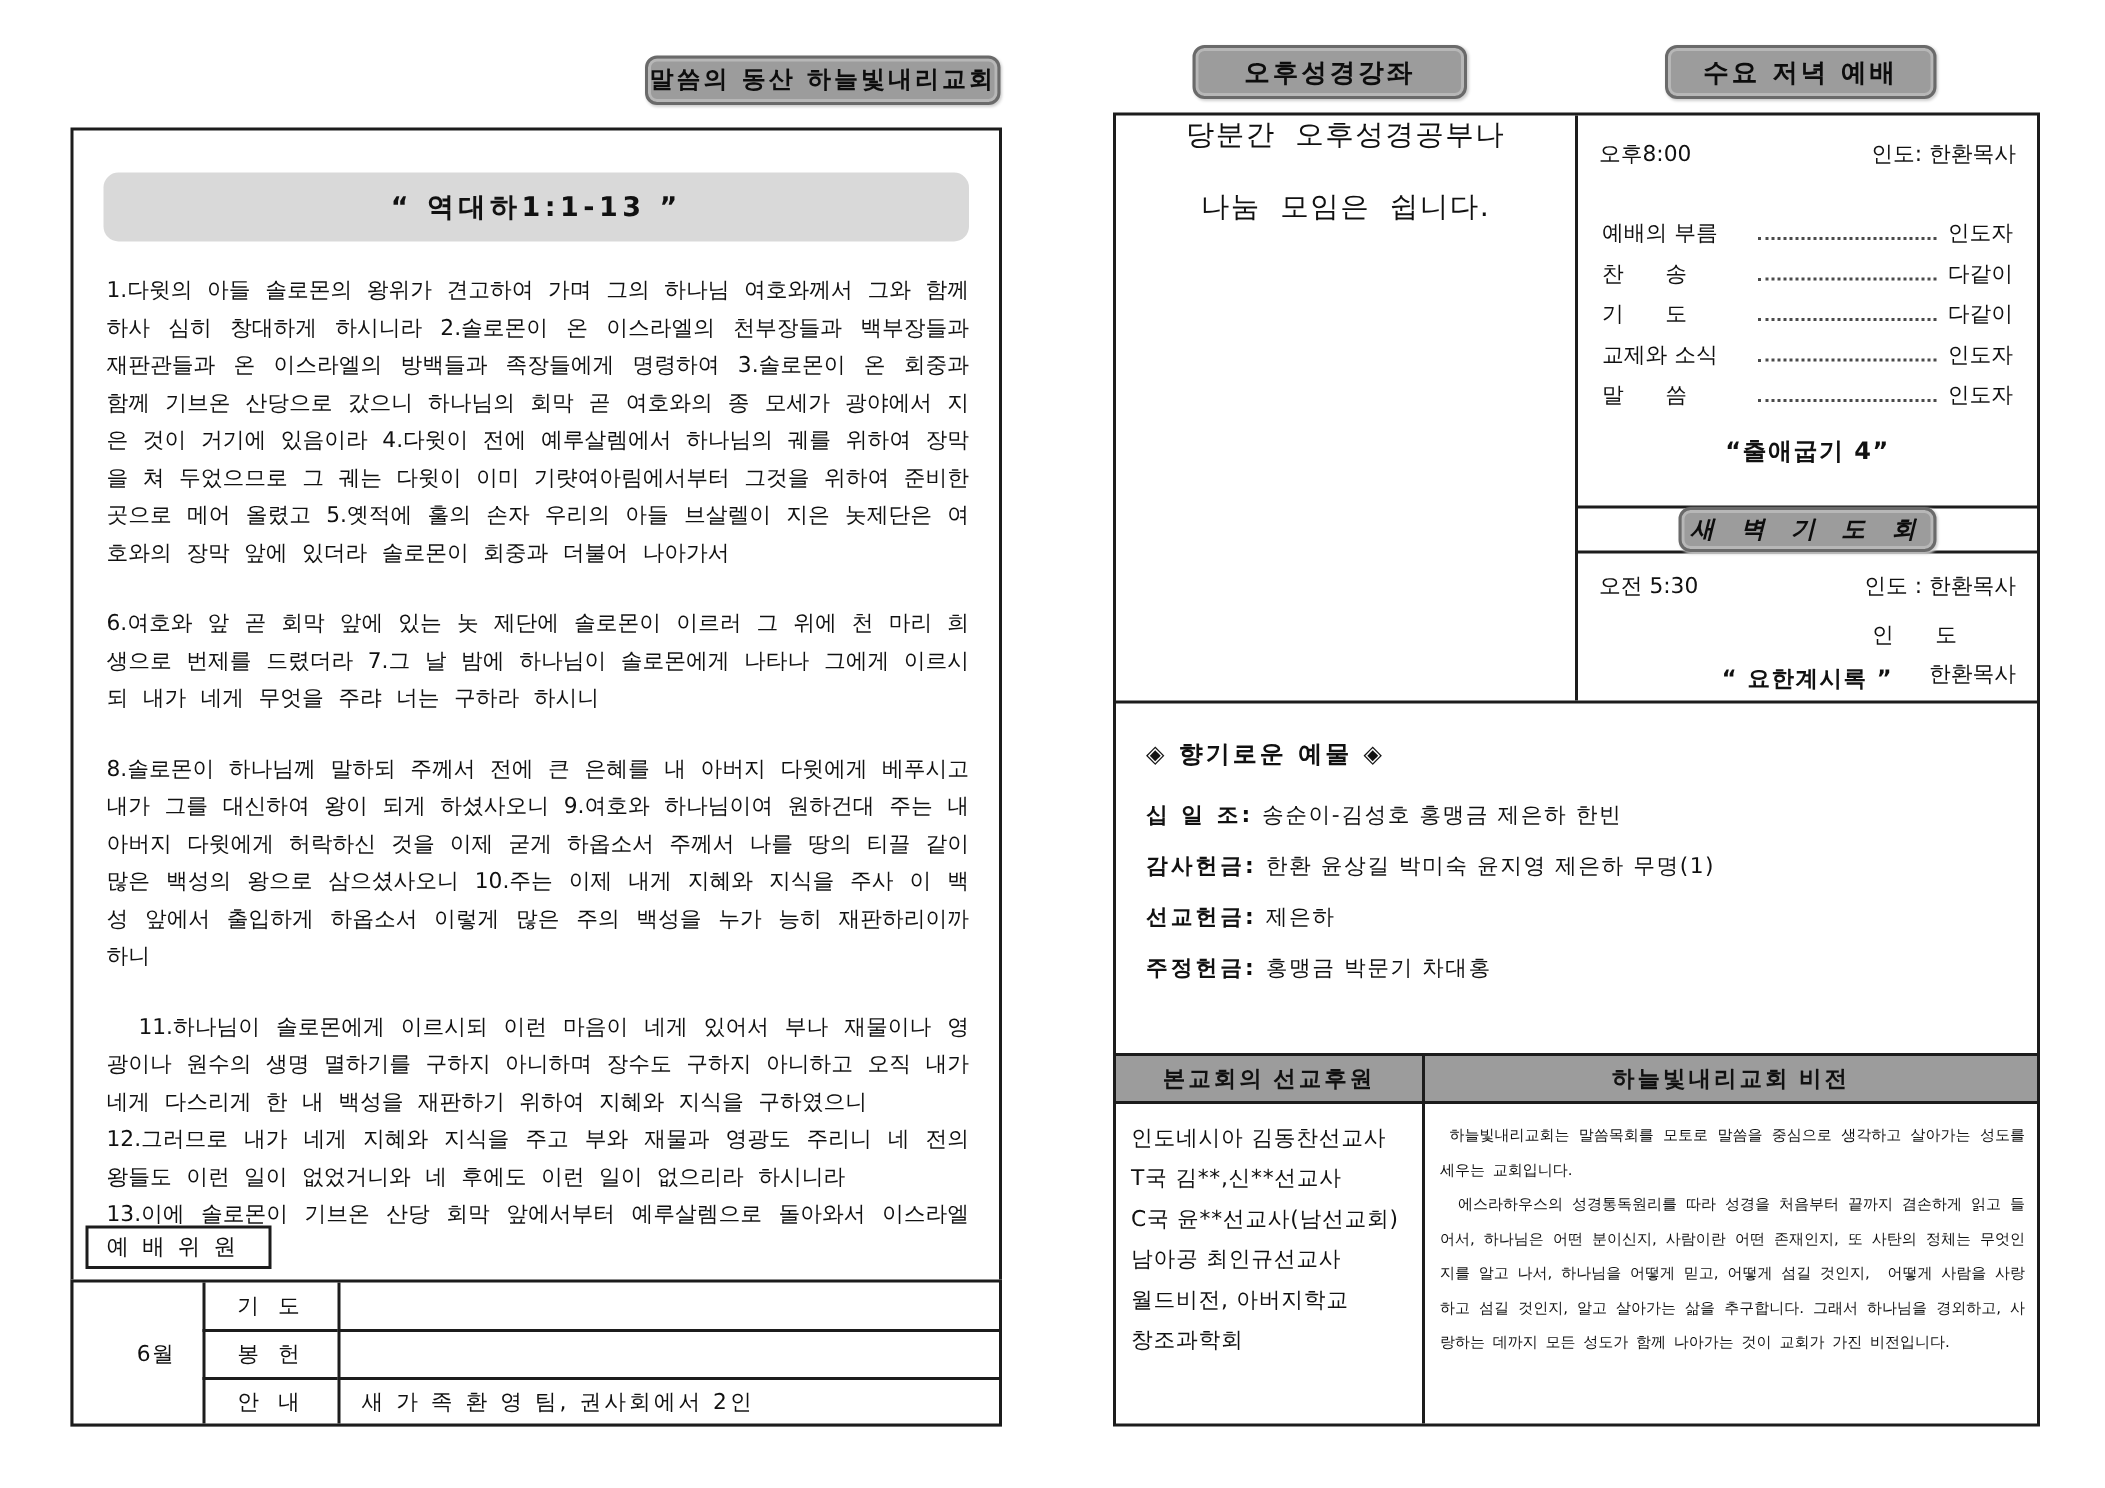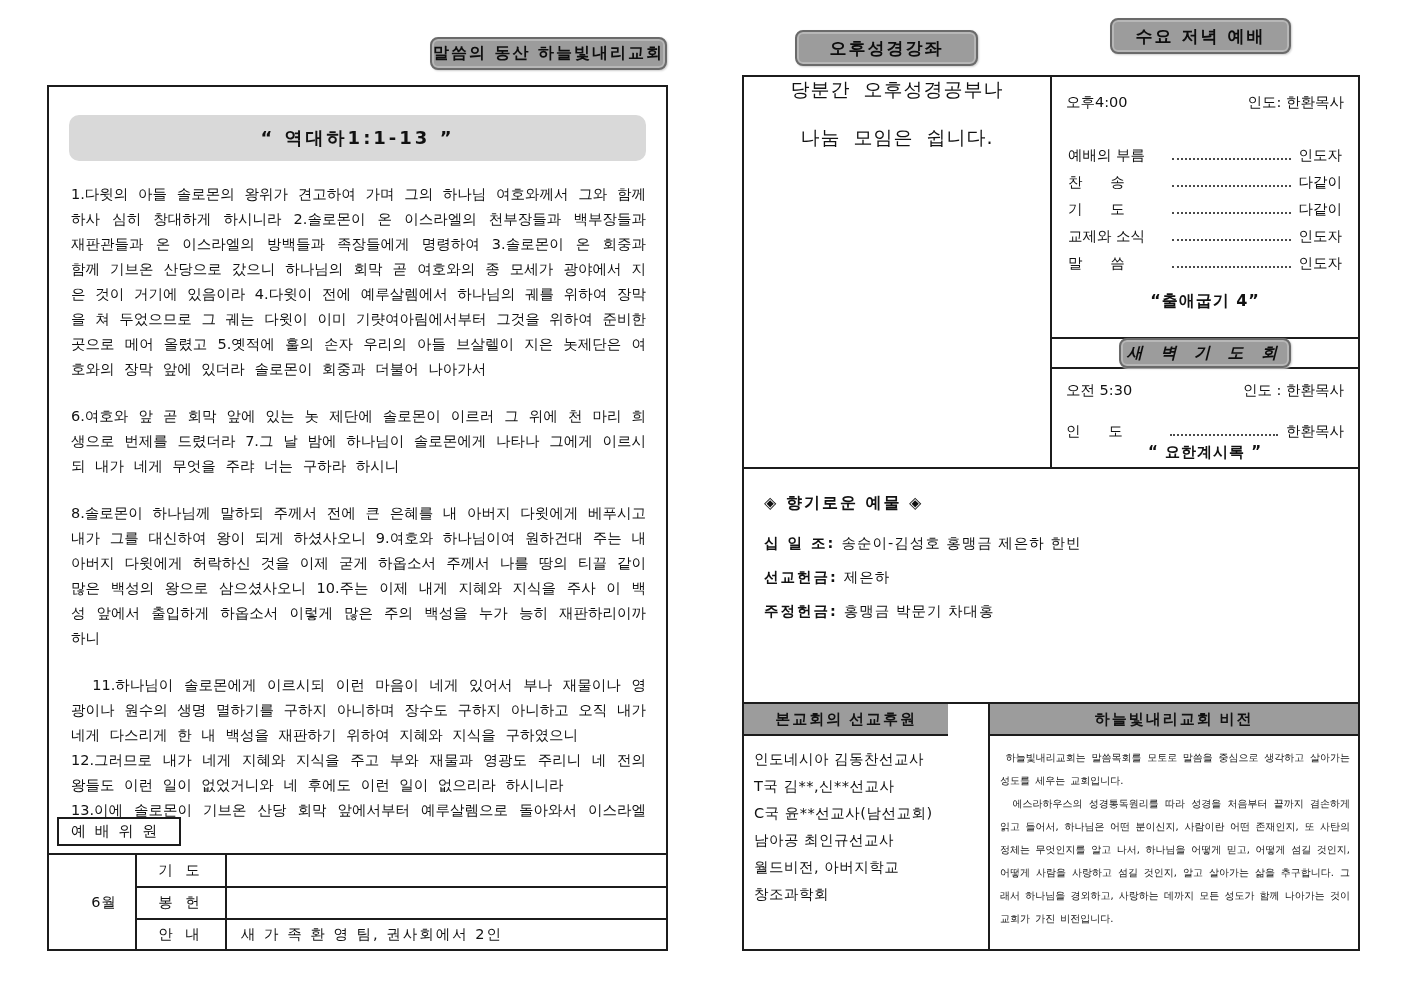--- a/index.html
+++ b/index.html
@@ -64,34 +64,34 @@
   .dawn-part { flex:1; padding:12px 14px 0 14px; }
   .dawn-part .sermon { margin-top:2px; font-size:15px; }
 
   .offering-section { position:absolute; left:0; top:390px; right:0; height:235px; border-top:2px solid #1c1c1c; padding:24px 4px 0 20px; }
   .offering-title { font-weight:bold; font-size:16px; letter-spacing:2px; margin-bottom:20px; }
   .offering-line { font-size:14.5px; margin-bottom:15px; letter-spacing:1px; }
   .offering-line b { letter-spacing:2px; margin-right:6px; }
 
   .bottom-table { position:absolute; left:0; top:625px; right:0; bottom:0; border-top:2px solid #1c1c1c; display:grid; grid-template-columns:204px 1fr; grid-template-rows:32px 1fr; }
   .bt-head { background:#9c9c9c; border-bottom:2px solid #1c1c1c; display:flex; align-items:center; justify-content:center; font-weight:bold; font-size:15px; letter-spacing:2px;font-family:Liberation Serif, serif; }
-  .bt-head.right, .bt-body.right { border-left:2px solid #1c1c1c;margin-left:40px; }
+  .bt-head.right, .bt-body.right { border-left:2px solid #1c1c1c; }
   .bt-body { padding:10px 8px 0 10px; }
   .missions div { font-size:14.5px; line-height:27px; letter-spacing:0.5px; }
   .vision p { font-size:10px; line-height:23px; text-align:justify; white-space:pre-wrap; word-spacing:2px; }
 </style>
 </head>
 <body>
 
 <div class="canvas">
 
   <div class="badge" style="left:430px; top:37px; width:237px; height:33px; font-size:16px;">말씀의 동산  하늘빛내리교회</div>
 
   <div class="badge" style="left:795px; top:30px; width:183px; height:36px; font-size:17px;">오후성경강좌</div>
-  <div class="badge" style="left:1110px; top:18px; width:181px; height:36px; font-size:17px;text-align:center;">수요 저녁 예배</div>
+  <div class="badge" style="left:1110px; top:30px; width:181px; height:36px; font-size:17px;text-align:center;">수요 저녁 예배</div>
 
   <div class="page-left">
     <div class="title-bar">“  역대하1:1-13  ”</div>
 
     <div class="scripture">
       <p>1.다윗의 아들 솔로몬의 왕위가 견고하여 가며 그의 하나님 여호와께서 그와 함께 하사 심히 창대하게 하시니라 2.솔로몬이 온 이스라엘의 천부장들과 백부장들과 재판관들과 온 이스라엘의 방백들과 족장들에게 명령하여 3.솔로몬이 온 회중과 함께 기브온 산당으로 갔으니 하나님의 회막 곧 여호와의 종 모세가 광야에서 지은 것이 거기에 있음이라 4.다윗이 전에 예루살렘에서 하나님의 궤를 위하여 장막을 쳐 두었으므로 그 궤는 다윗이 이미 기럇여아림에서부터 그것을 위하여 준비한 곳으로 메어 올렸고 5.옛적에 훌의 손자 우리의 아들 브살렐이 지은 놋제단은 여호와의 장막 앞에 있더라 솔로몬이 회중과 더불어 나아가서</p>
       <p class="gap">6.여호와 앞 곧 회막 앞에 있는 놋 제단에 솔로몬이 이르러 그 위에 천 마리 희생으로 번제를 드렸더라 7.그 날 밤에 하나님이 솔로몬에게 나타나 그에게 이르시되 내가 네게 무엇을 주랴 너는 구하라 하시니</p>
       <p class="gap">8.솔로몬이 하나님께 말하되 주께서 전에 큰 은혜를 내 아버지 다윗에게 베푸시고 내가 그를 대신하여 왕이 되게 하셨사오니 9.여호와 하나님이여 원하건대 주는 내 아버지 다윗에게 허락하신 것을 이제 굳게 하옵소서 주께서 나를 땅의 티끌 같이 많은 백성의 왕으로 삼으셨사오니 10.주는 이제 내게 지혜와 지식을 주사 이 백성 앞에서 출입하게 하옵소서 이렇게 많은 주의 백성을 누가 능히 재판하리이까 하니</p>
       <p class="gap">  11.하나님이 솔로몬에게 이르시되 이런 마음이 네게 있어서 부나 재물이나 영광이나 원수의 생명 멸하기를 구하지 아니하며 장수도 구하지 아니하고 오직 내가 네게 다스리게 한 내 백성을 재판하기 위하여 지혜와 지식을 구하였으니</p>
       <p>12.그러므로 내가 네게 지혜와 지식을 주고 부와 재물과 영광도 주리니 네 전의 왕들도 이런 일이 없었거니와 네 후에도 이런 일이 없으리라 하시니라</p>
@@ -115,21 +115,21 @@
 
     <div class="top-section">
       <div class="notice-cell">
         <div>당분간  오후성경공부나</div>
         <div>나눔  모임은  쉽니다.</div>
       </div>
 
       <div class="service-col">
         <div class="wed-part">
           <div class="time-row">
-            <span>오후4:00</span>
+            <span>오후8:00</span>
             <span>인도:  한환목사</span>
           </div>
           <div class="order-list">
             <div class="order-row">
               <span class="olabel">예배의 부름</span>
               <span class="dots"></span>
               <span class="owho">인도자</span>
             </div>
             <div class="order-row">
               <span class="olabel">찬      송</span>
@@ -157,34 +157,37 @@
 
         <div class="dawn-badge-row">
           <div class="badge">새 벽 기 도 회</div>
         </div>
 
         <div class="dawn-part">
           <div class="time-row">
             <span>오전 5:30</span>
             <span>인도 : 한환목사</span>
           </div>
-          <div class="order-row" style="margin-top:14px;">
+          <div class="order-row" style="margin-top:14px;flex-direction:column;">
             <span class="olabel">인      도</span>
             <span class="dots"></span>
             <span class="owho">한환목사</span>
           </div>
           <div class="sermon">“ 요한계시록 ”</div>
         </div>
       </div>
     </div>
 
     <div class="offering-section">
       <div class="offering-title">◈  향기로운  예물  ◈</div>
       <div class="offering-line">
         <b>십 일 조:</b><span>송순이-김성호 홍맹금 제은하 한빈</span>
+      </div>
+      <div class="offering-line">
+        <b>감사헌금:</b><span>한환 윤상길 박미숙 윤지영 제은하 무명(1)</span>
       </div>
       <div class="offering-line">
         <b>선교헌금:</b><span>제은하</span>
       </div>
       <div class="offering-line">
         <b>주정헌금:</b><span>홍맹금 박문기 차대홍</span>
       </div>
     </div>
 
     <div class="bottom-table">

